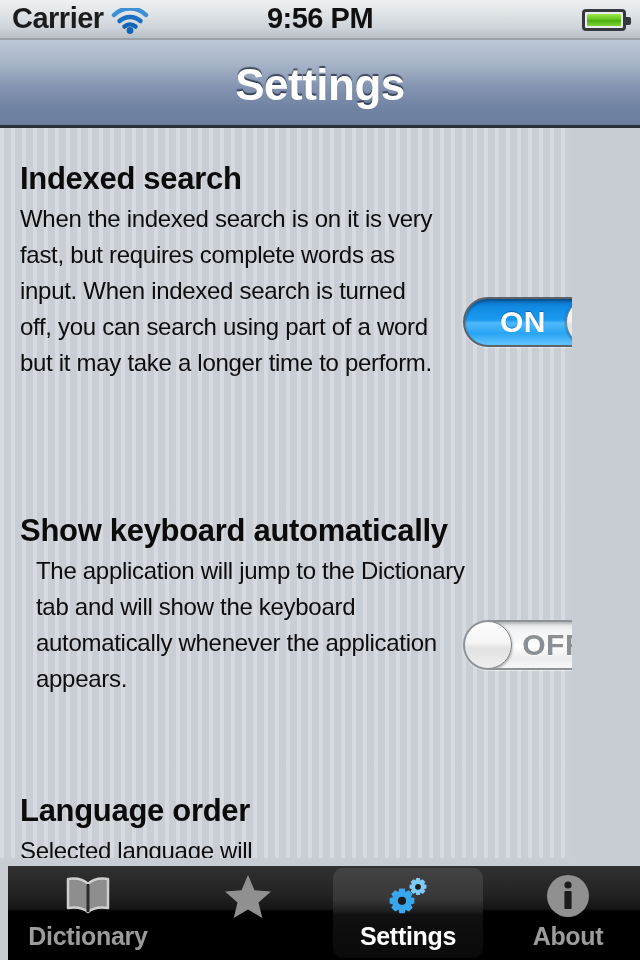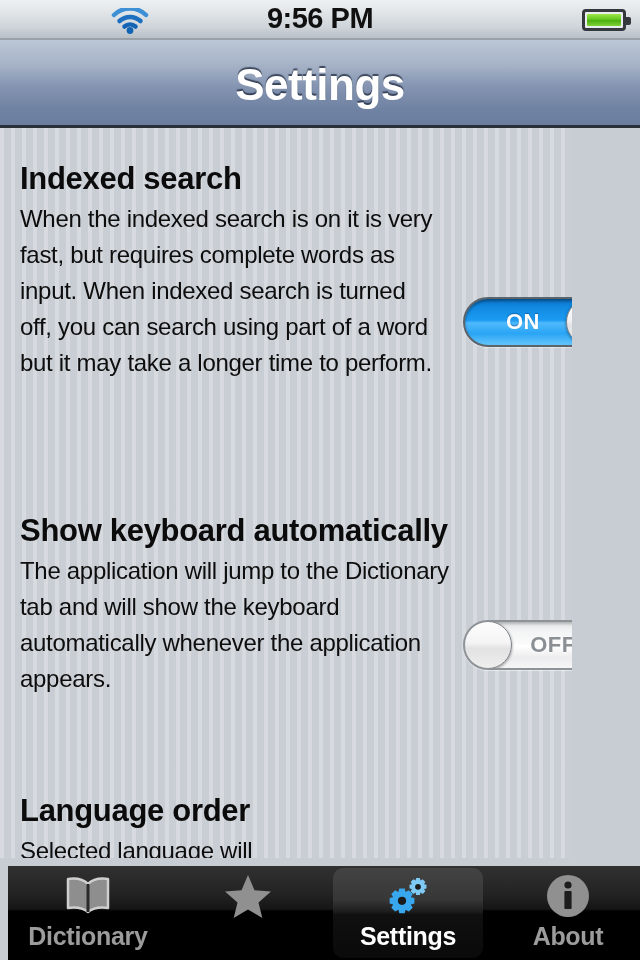--- a/index.html
+++ b/index.html
@@ -127,21 +127,21 @@
     max-width: 420px;
   }
 
   
   #sec-indexed { position: absolute; left: 0; top: 38px; width: 640px; }
   #sec-indexed .sec-head { margin-bottom: 4px; }
 
   
   #sec-keyboard { position: absolute; left: 0; top: 390px; width: 640px; }
   #sec-keyboard .sec-head { margin-bottom: 4px; }
-  #sec-keyboard .sec-body { max-width: 450px; }
+  #sec-keyboard .sec-body { max-width: 450px; margin-left: 16px; }
 
   
   #sec-language { position: absolute; left: 0; top: 670px; width: 640px; }
   #sec-language .sec-head { margin-bottom: 4px; }
 
   
   .switch {
     position: absolute;
     width: 152px; height: 50px;
     border-radius: 25px;
@@ -156,21 +156,21 @@
   .switch-off {
     left: 463px; top: 497px;
     background: linear-gradient(to bottom, #e2e4e6 0%, #f2f3f4 18%, #fbfbfb 48%, #ffffff 52%, #ececee 78%, #f7f7f8 100%);
     border: 2px solid #8e9398;
     box-shadow: inset 0 2px 3px rgba(0,0,0,0.22), 0 1px 1px rgba(255,255,255,0.5);
   }
   .switch-label {
     position: absolute;
     top: 0; height: 46px;
     line-height: 46px;
-    font-size: 22px;
+    font-size: 30px;
     font-weight: bold;
     letter-spacing: 0.5px;
   }
   .switch-on .switch-label {
     left: 18px; width: 80px;
     text-align: center;
     color: #ffffff;
     text-shadow: 0 -1px 1px rgba(0,60,120,0.5);
   }
   .switch-off .switch-label {
@@ -236,20 +236,21 @@
     letter-spacing: -0.3px;
   }
   .tab-active .tab-label { color: #ffffff; }
 </style>
 </head>
 <body>
 
 <div id="phone">
 
   <div id="status-bar">
+    <div class="sb-carrier">Carrier</div>
 
     <div class="sb-wifi">
       <svg width="40" height="26" viewBox="0 0 40 26">
         <path d="M4 7 A 23 23 0 0 1 36 7" stroke="#3d8fd6" stroke-width="4.5" fill="none" stroke-linecap="round"></path>
         <path d="M9.5 13 A 15.5 15.5 0 0 1 30.5 13" stroke="#1d6fc0" stroke-width="4.5" fill="none" stroke-linecap="round"></path>
         <path d="M14.5 18.5 A 8.5 8.5 0 0 1 25.5 18.5" stroke="#1464b6" stroke-width="4.5" fill="none" stroke-linecap="round"></path>
         <circle cx="20" cy="22.5" r="3.4" fill="#1464b6"></circle>
       </svg>
     </div>
 

